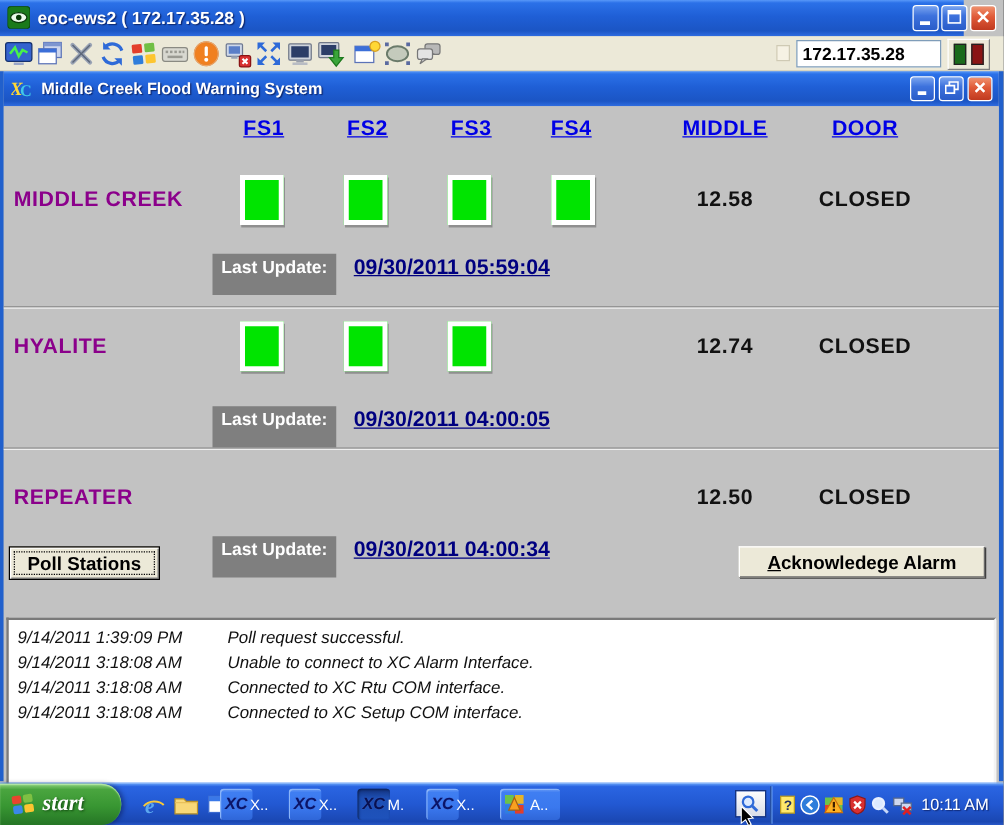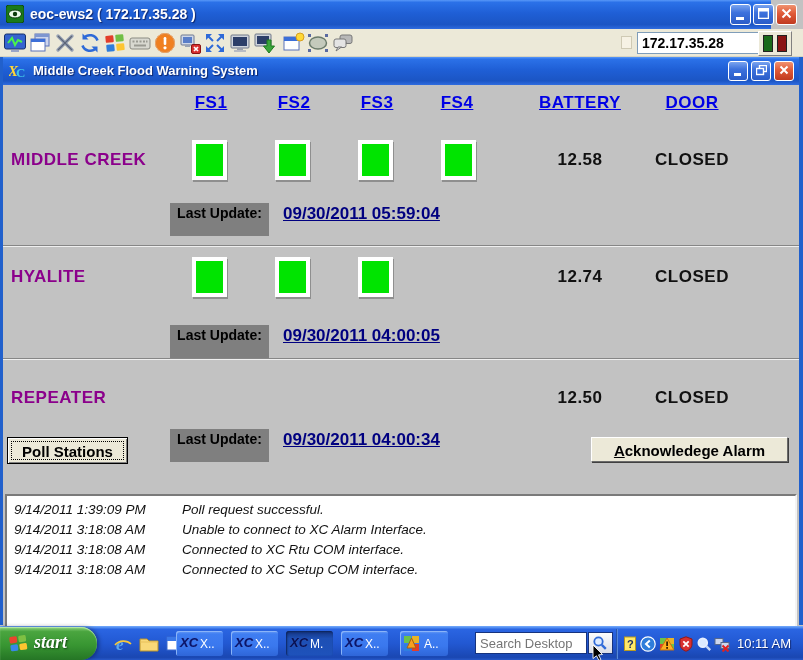--- a/index.html
+++ b/index.html
@@ -17,42 +17,42 @@
     background:linear-gradient(180deg,#7aa4ef 0%,#3d72dd 40%,#2a5cc8 100%);
     color:#fff;font-size:12px;text-align:center;line-height:19px;box-sizing:border-box;}
   .winbtn.close{background:linear-gradient(180deg,#f0926f 0%,#e05a38 45%,#c03a20 100%);font-weight:bold;}
   .winbtn svg{display:block;margin:3px auto 0;}
 
   
   .toolbar{left:0;top:29px;width:803px;height:28px;background:#ECE9D8;border-bottom:1px solid #d8d4c0;box-sizing:border-box;}
   .tool{position:absolute;top:2px;width:24px;height:24px;}
   .tool svg{width:24px;height:24px;display:block;}
   .tb-spacer{position:absolute;left:621px;top:7px;width:11px;height:13px;background:#F6F2E4;border:1px solid #cfcab4;box-sizing:border-box;}
-  .addr{position:absolute;left:637px;top:3px;width:136px;height:22px;border:1px solid #7f9db9;
+  .addr{position:absolute;left:637px;top:3px;width:116px;height:22px;border:1px solid #7f9db9;
     font-family:"Liberation Sans",sans-serif;font-size:14px;font-weight:bold;padding:1px 4px;box-sizing:border-box;}
   .statusbtn{position:absolute;left:758px;top:2px;width:34px;height:25px;background:#ECE9D8;
     border:1px solid;border-color:#fff #808080 #808080 #fff;box-sizing:border-box;}
   .statusbtn .bar{position:absolute;top:3px;width:10px;height:17px;border:1px solid #222;box-sizing:border-box;}
   .statusbtn .green{left:4px;background:#1a6a1a;}
   .statusbtn .red{left:18px;background:#8a1414;}
 
   
   .appbody{left:0;top:57px;width:803px;height:568px;
     border-left:3px solid #2160CC;border-right:4px solid #2160CC;box-sizing:border-box;background:#C2C2C2;}
   .titlebar.inner{top:0;left:0;width:796px;height:28px;}
   .winbtn.sm{width:20px;height:20px;top:4px;}
 
   .content{position:absolute;left:0;top:28px;width:796px;height:406px;background:#C2C2C2;}
   .colhead{position:absolute;top:8px;font-size:17px;font-weight:bold;color:#0000E6;
     text-decoration:underline;text-align:center;letter-spacing:.5px;}
   .station-name{position:absolute;font-size:17px;font-weight:bold;color:#8B008B;letter-spacing:.5px;}
   .sensor{position:absolute;width:35px;height:40px;background:#00E400;border:4px solid #fff;
     box-sizing:border-box;box-shadow:1px 2px 0 #8f8f8f;}
   .val{position:absolute;font-size:17px;font-weight:bold;color:#111;text-align:center;letter-spacing:.5px;}
-  .lu-label{position:absolute;left:167px;width:99px;height:33px;background:#7F7F7F;color:#000000;
+  .lu-label{position:absolute;left:167px;width:99px;height:33px;background:#7F7F7F;color:#ffffff;
     font-size:14px;font-weight:bold;text-align:center;line-height:21px;}
   .lu-date{position:absolute;left:280px;height:21px;font-size:17px;font-weight:bold;color:#000080;line-height:21px;white-space:nowrap;text-decoration:underline;}
   .sep{position:absolute;left:0;width:796px;height:0;border-top:1px solid #868686;border-bottom:1px solid #efefef;}
 
   .xpbtn{position:absolute;background:#ECE9D8;font-family:"Liberation Sans",sans-serif;
     font-size:15px;font-weight:bold;color:#000;text-align:center;box-sizing:border-box;
     border:1px solid;border-color:#fff #6a6a6a #6a6a6a #fff;box-shadow:1px 1px 0 #404040;}
   .xpbtn.poll{left:4px;top:352px;width:121px;height:27px;border:1px solid #000;
     box-shadow:inset 1px 1px 0 #fff,inset -1px -1px 0 #808080;line-height:25px;}
   .xpbtn.poll .focus{position:absolute;left:3px;top:3px;right:3px;bottom:3px;border:1px dotted #000;}
@@ -71,21 +71,21 @@
   .taskbar{left:0;top:626px;width:803px;height:34px;
     background:linear-gradient(180deg,#5f9bf6 0%,#2a65e2 7%,#2258d2 50%,#1a47b2 92%,#2858c8 100%);
     border-top:1px solid #6ba2f8;box-sizing:border-box;}
   .startbtn{position:absolute;left:0;top:0;width:97px;height:33px;
     background:linear-gradient(180deg,#8fd47f 0%,#4aa53f 14%,#389632 55%,#257525 100%);
     border-radius:0 16px 16px 0;box-shadow:inset 0 1px 1px #b8e8a8, 2px 0 4px rgba(0,0,30,.4);
     color:#fff;font-style:italic;font-weight:bold;font-size:18px;}
   .startbtn .slbl{position:absolute;left:34px;top:5px;text-shadow:1px 1px 2px rgba(0,40,0,.7);font-family:Liberation Serif, serif;}
   .startbtn svg{position:absolute;left:8px;top:6px;}
   .ql{position:absolute;top:7px;width:20px;height:20px;}
-  .taskbtn{position:absolute;top:4px;width:47px;height:25px;border-radius:3px;
+  .taskbtn{position:absolute;top:4px;width:26px;height:25px;border-radius:3px;
     background:linear-gradient(180deg,#6b9df5 0%,#3f7ef2 12%,#3a78ee 60%,#2f66d8 100%);
     box-shadow:inset 1px 1px 0 #8ab4f8;color:#fff;font-size:12px;}
   .taskbtn.active{background:linear-gradient(180deg,#14337e 0%,#1d4fb4 30%,#1e52bb 100%);
     box-shadow:inset 1px 1px 2px #0c2258;}
   .taskbtn .tico{position:absolute;left:4px;top:4px;font-size:13px;font-weight:bold;color:#0a1468;
     text-shadow:0 0 1px #4060c0;font-style:italic;}
   .taskbtn.active .tico{color:#081050;}
   .taskbtn .tlbl{position:absolute;left:24px;top:6px;}
   .avgico{position:absolute;left:4px;top:5px;width:15px;height:15px;}
   .searchbox{position:absolute;left:475px;top:5px;width:112px;height:22px;border:1px solid #16337e;
@@ -291,21 +291,21 @@
           </svg>
         </div>
     </div>
 
     <div class="content">
 
       <span class="colhead" style="left:183px;width:50px;">FS1</span>
       <span class="colhead" style="left:266px;width:50px;">FS2</span>
       <span class="colhead" style="left:349px;width:50px;">FS3</span>
       <span class="colhead" style="left:429px;width:50px;">FS4</span>
-      <span class="colhead" style="left:527px;width:100px;">BATTERY</span>
+      <span class="colhead" style="left:527px;width:100px;">MIDDLE</span>
       <span class="colhead" style="left:649px;width:80px;">DOOR</span>
 
       <span class="station-name" style="left:8px;top:65px;">MIDDLE CREEK</span>
       <span class="sensor" style="left:189px;top:55px;"></span>
       <span class="sensor" style="left:272px;top:55px;"></span>
       <span class="sensor" style="left:355px;top:55px;"></span>
       <span class="sensor" style="left:438px;top:55px;"></span>
       <span class="val" style="left:545px;top:65px;width:64px;">12.58</span>
       <span class="val" style="left:639px;top:65px;width:100px;">CLOSED</span>
       <span class="lu-label" style="top:118px;">Last Update:</span>
@@ -414,21 +414,20 @@
             <rect x="0" y="0" width="7" height="7" fill="#6cc24a"></rect>
             <rect x="8" y="0" width="7" height="7" fill="#e8b428"></rect>
             <rect x="0" y="8" width="7" height="7" fill="#2f7fe0"></rect>
             <rect x="8" y="8" width="7" height="7" fill="#e33e2b"></rect>
             <path d="M7.5 2L12 12H3z" fill="#f8a020" stroke="#a86010"></path>
           </svg>
       </span>
       <span class="tlbl">A..</span>
     </div>
 
-    <input class="searchbox" type="text" placeholder="Search Desktop" style="">
     <div class="searchbtn">
       <svg width="16" height="16" viewBox="0 0 16 16" style="margin:2px 0 0 3px;">
           <circle cx="6.5" cy="6.5" r="4.2" fill="#dceaff" stroke="#2f6ad8" stroke-width="1.8"></circle>
           <line x1="9.8" y1="9.8" x2="13.8" y2="13.8" stroke="#2f6ad8" stroke-width="2.4"></line>
         </svg>
     </div>
 
     <div class="tray-divider"></div>
 
     <div class="trayico" style="left:622px;">

